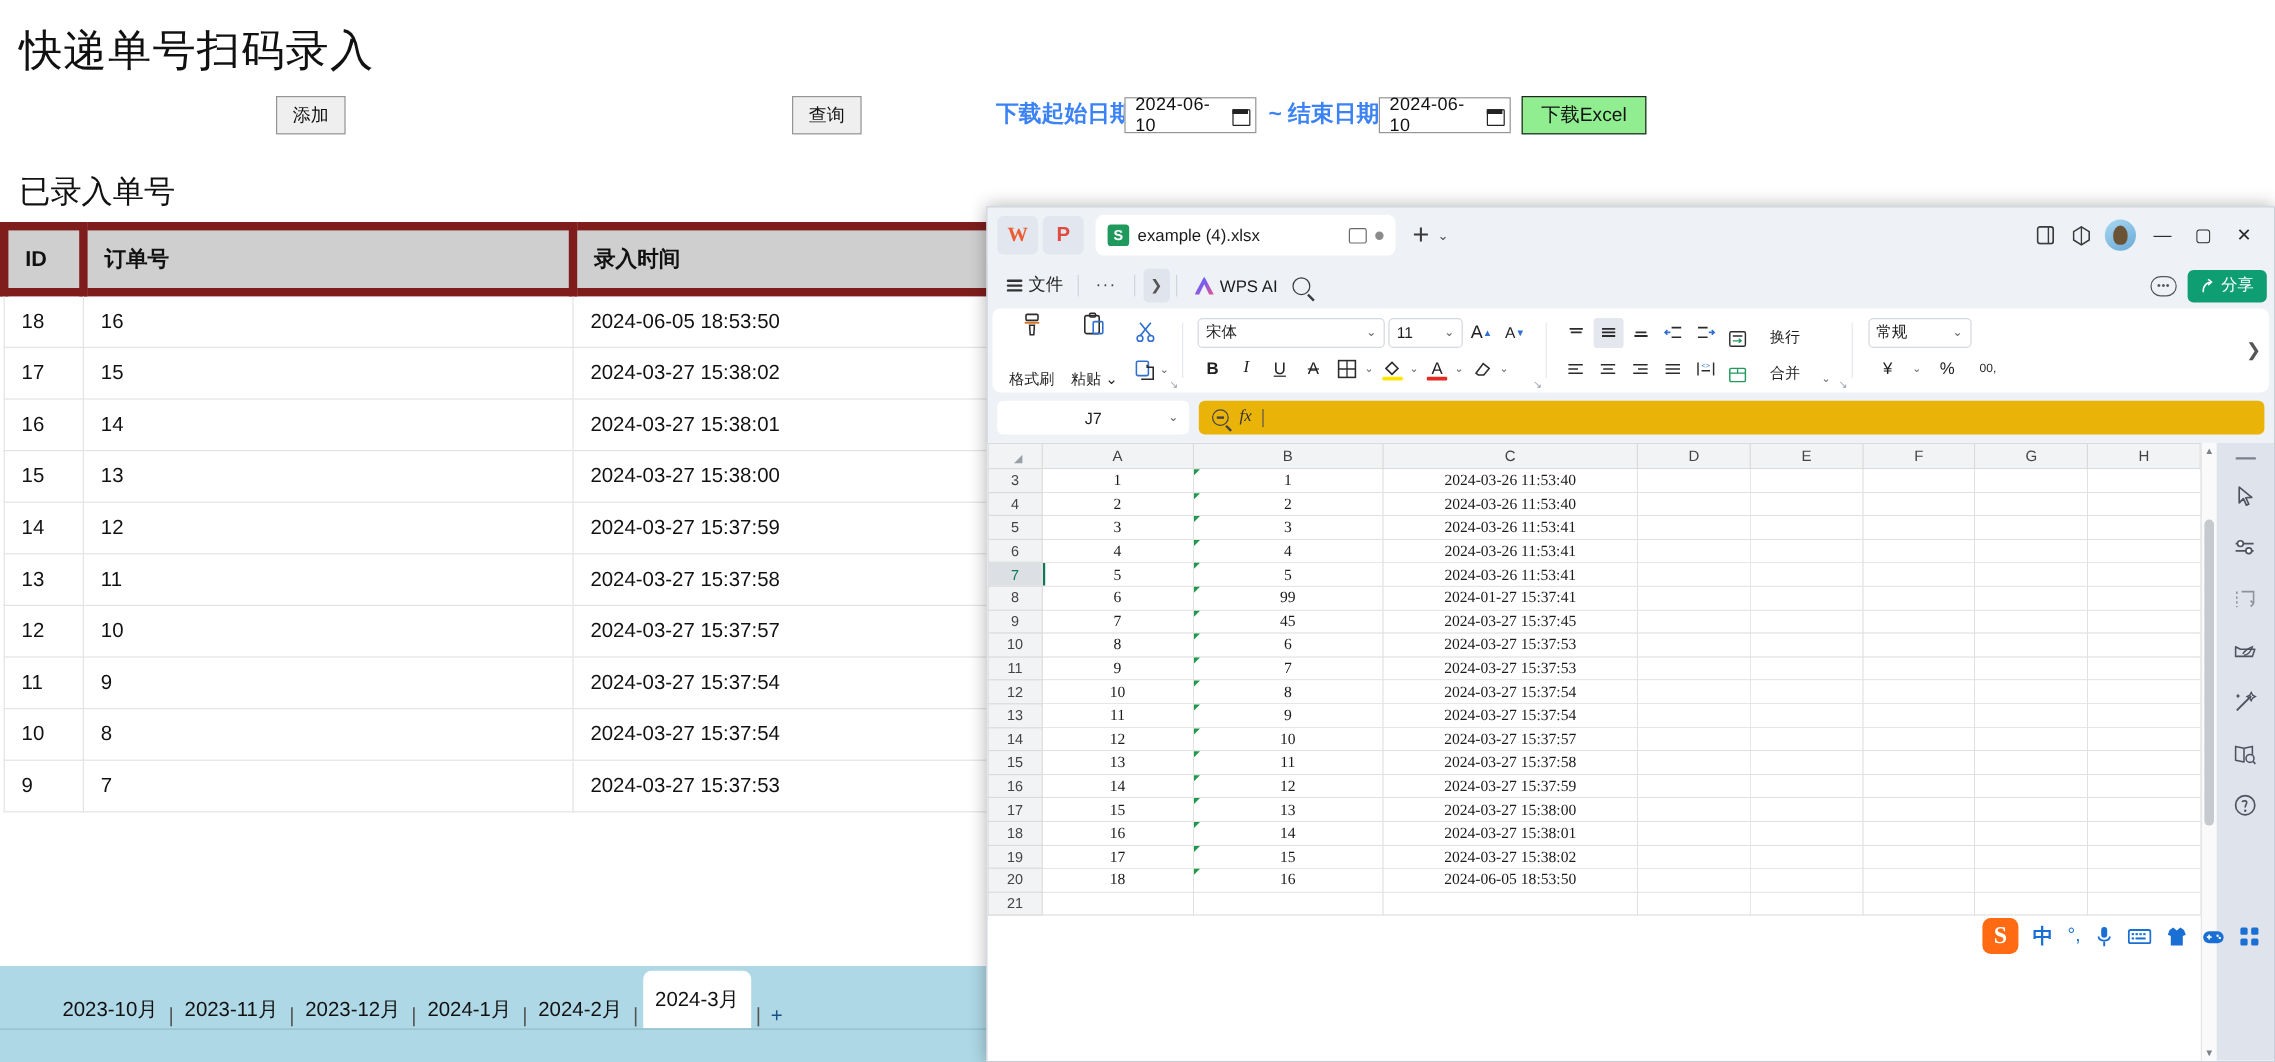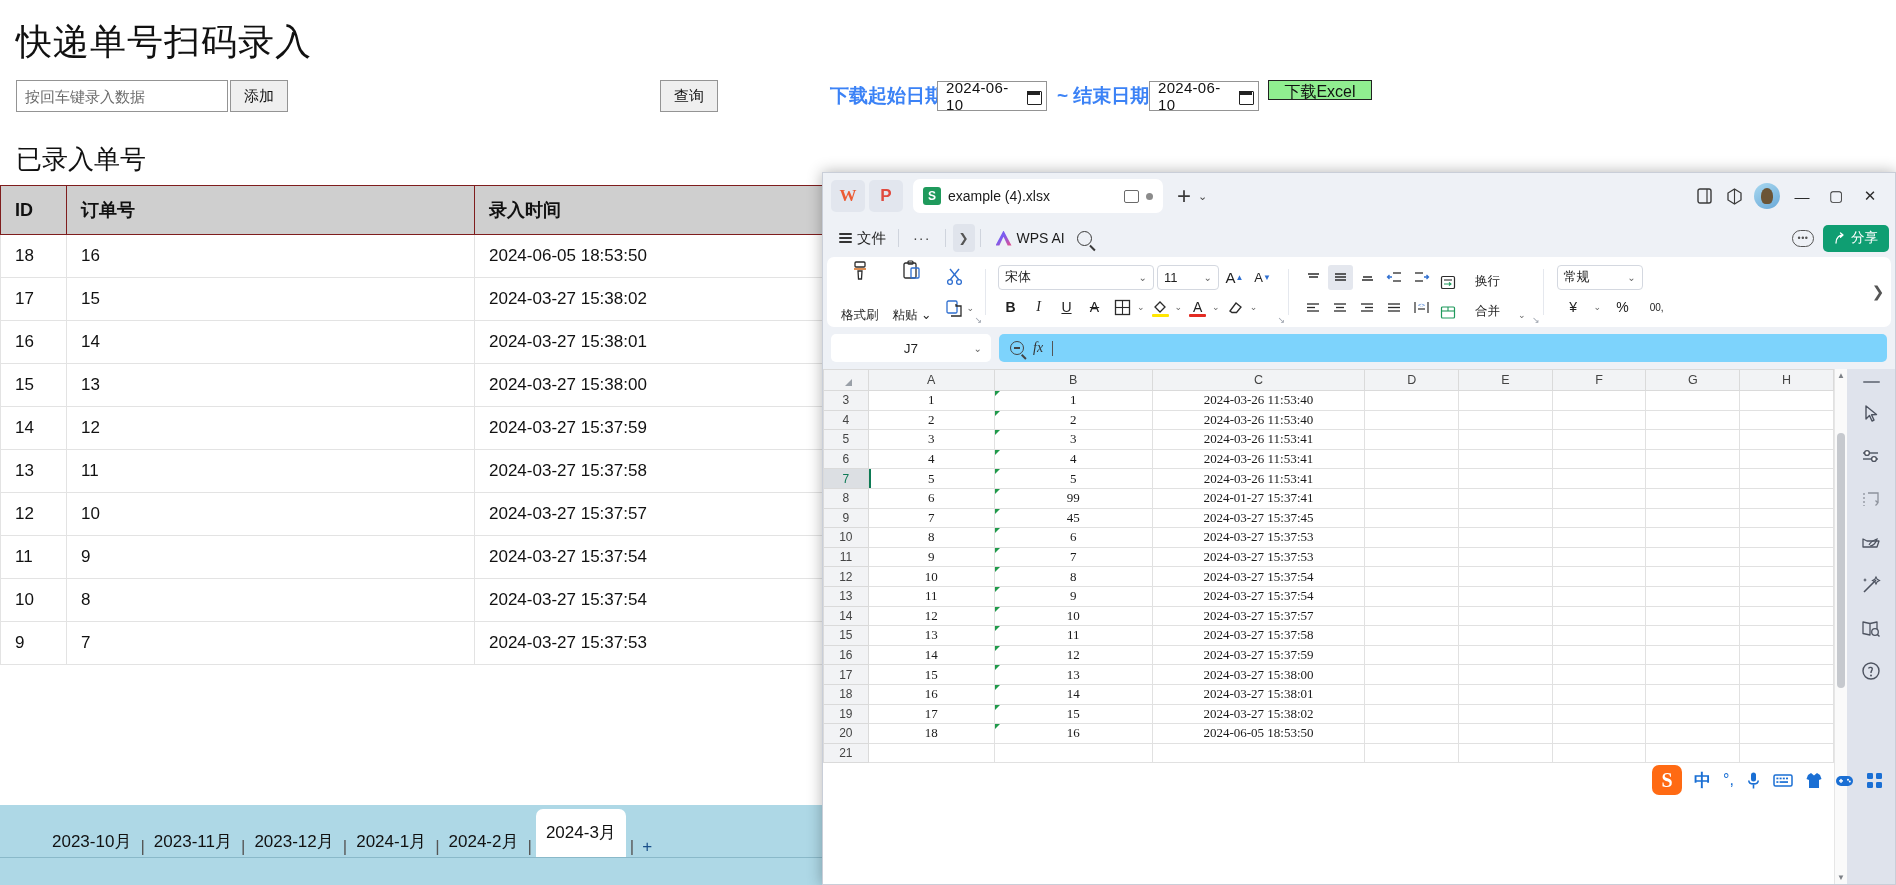--- a/index.html
+++ b/index.html
@@ -47,38 +47,38 @@
   .cal-ico::before {
     content:""; position:absolute; left:0; top:2px; width:13px; height:12px;
     border:1.6px solid #222; border-radius:1px;
   }
   .cal-ico::after {
     content:""; position:absolute; left:0; top:2px; width:13px; height:3.5px;
     background:#222;
   }
 
   .btn-green {
-    position:absolute; height:20px; background:#90ee90;
+    position:absolute; height:32px; background:#90ee90;
     border:1.5px solid #222; font-size:16px; color:#111; cursor:pointer;
     font-family:"Liberation Sans", sans-serif;
   }
 
   .sec-title {
     position:absolute; left:16px; top:142px;
     font-size:26px; font-weight:400; color:#111;
   }
 
   
   #rec-table {
     position:absolute; left:0; top:185px; width:1260px;
     border-collapse:collapse; table-layout:fixed;
   }
   #rec-table th {
     background:#cfcfcf; color:#111; font-size:18px; font-weight:bold;
-    text-align:left; padding:12px 14px; border:1px solid #7f1d1d;
+    text-align:left; padding:12px 14px; border:7px solid #7f1d1d;
   }
   #rec-table td {
     font-size:17px; color:#111; padding:11px 14px;
     border:1px solid #e3e3e3; background:#fff;
   }
   .col-id { width:66px; }
   .col-no { width:408px; }
   .col-tm { width:auto; }
 
   
@@ -261,21 +261,21 @@
 
   
   .wps-fbar { height:42px; display:flex; align-items:center; padding:0 8px; gap:8px; flex:0 0 auto; }
   .namebox {
     width:160px; height:28px; background:#fff; border-radius:5px;
     display:flex; align-items:center; justify-content:center; position:relative;
     font-size:13.5px; color:#1f1f1f; cursor:pointer;
   }
   .namebox .cv { position:absolute; right:9px; font-size:10px; color:#666; }
   .fx-area {
-    flex:1; height:28px; background:#7dd3fc; border-radius:5px;
+    flex:1; height:28px; background:#eab308; border-radius:5px;
     display:flex; align-items:center; gap:9px; padding:0 11px;
   }
   .fx-zoom {
     width:14px; height:14px; border:1.5px solid #444; border-radius:50%;
     position:relative; cursor:pointer;
   }
   .fx-zoom::before {
     content:""; position:absolute; left:2.5px; top:5.2px; width:6px; height:1.4px; background:#444;
   }
   .fx-zoom::after {
@@ -362,21 +362,20 @@
   .ime-ic.bold { font-weight:bold; font-size:17px; }
 </style>
 </head>
 <body>
 
 <div id="webpage">
 
   <div class="page-title">快递单号扫码录入</div>
 
   <div class="ctl-row">
-    <input class="txtinput" style="left: 16px; top: 0px; width: 212px;" placeholder="按回车键录入数据">
     <button class="btn" style="left:230px; top:0; width:58px;">添加</button>
 
     <button class="btn" style="left:660px; top:0; width:58px;">查询</button>
 
     <div class="lbl-bold" style="left:830px; top:0;">下载起始日期：</div>
     <div class="datewrap" style="left:937px; top:1px; width:110px;">
       <span class="dv">2024-06-10</span>
       <span class="cal-ico"></span>
     </div>
 

